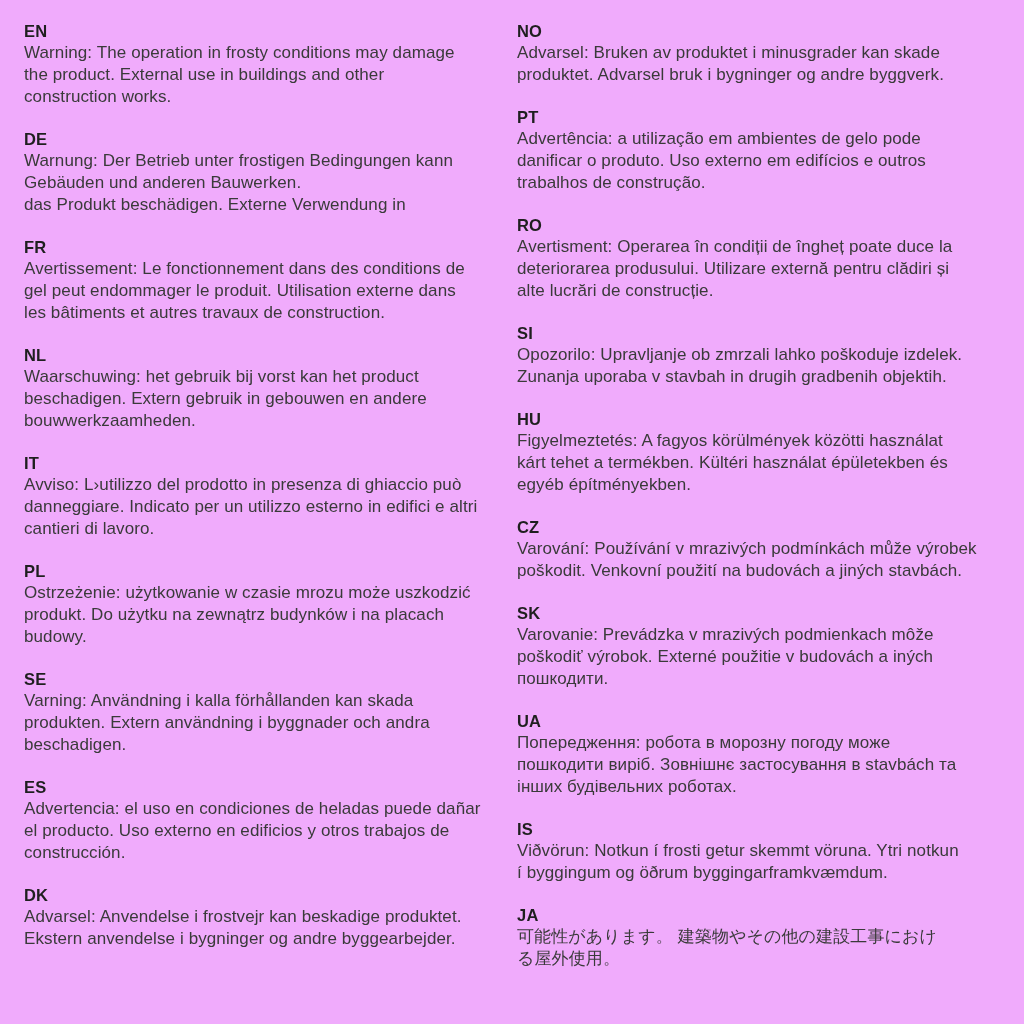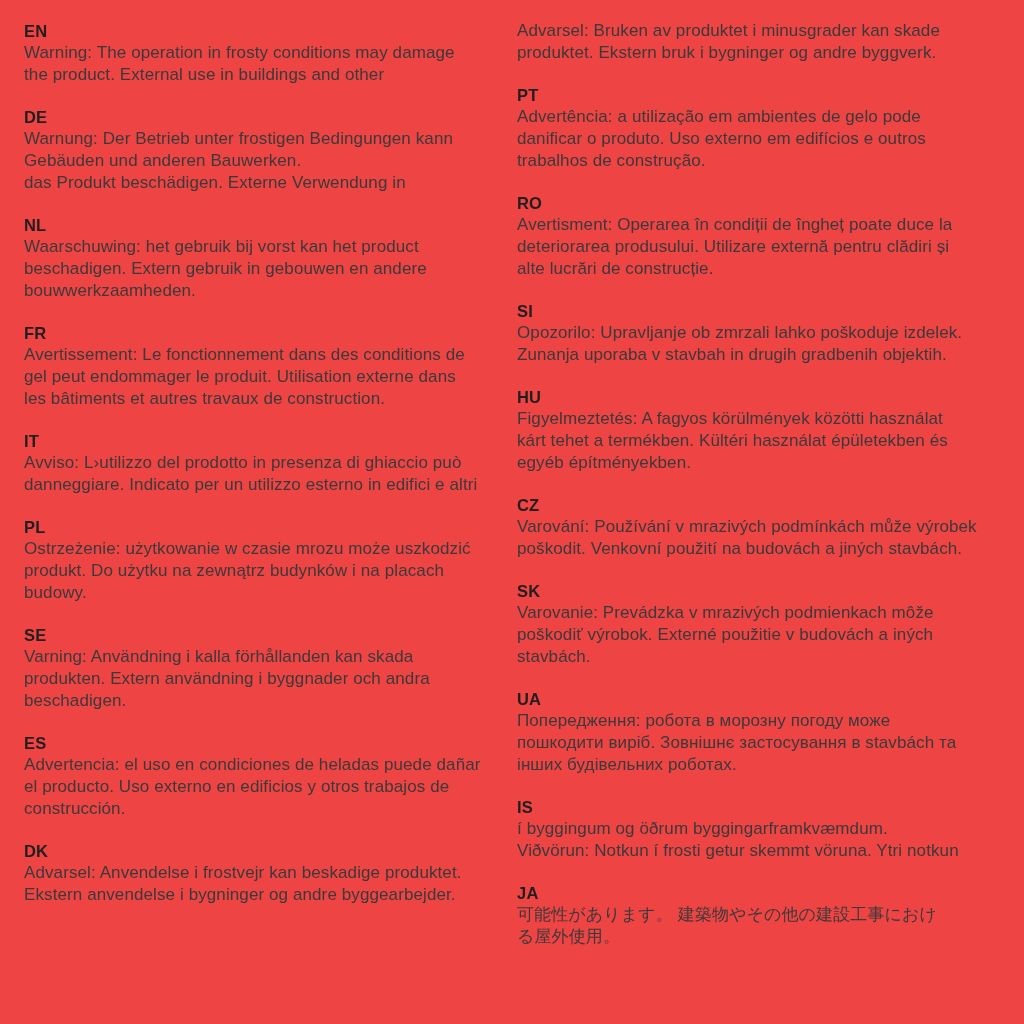--- a/index.html
+++ b/index.html
@@ -12,21 +12,21 @@
     height: 1024px;
     overflow: hidden;
     font-family: "Liberation Sans", "DejaVu Sans", sans-serif;
   }
   .page {
     box-sizing: border-box;
     width: 1024px;
     height: 1024px;
     padding: 20px 20px 0 24px;
     display: flex;
-    background: #ef4444;
+    background: #f0abfc;
   }
   .col {
     box-sizing: border-box;
   }
   .col-left {
     width: 493px;
     flex: 0 0 493px;
   }
   .col-right {
     width: 487px;
@@ -52,43 +52,45 @@
 </style>
 </head>
 <body>
 
 <div class="page">
   <div class="col col-left">
       <section class="lang-section">
         <div class="lang-code">EN</div>
         <div class="warning-line">Warning: The operation in frosty conditions may damage</div>
         <div class="warning-line">the product. External use in buildings and other</div>
+        <div class="warning-line">construction works.</div>
       </section>
       <section class="lang-section">
         <div class="lang-code">DE</div>
         <div class="warning-line">Warnung: Der Betrieb unter frostigen Bedingungen kann</div>
         <div class="warning-line">Gebäuden und anderen Bauwerken.</div>
         <div class="warning-line">das Produkt beschädigen. Externe Verwendung in</div>
       </section>
       <section class="lang-section">
+        <div class="lang-code">FR</div>
+        <div class="warning-line">Avertissement: Le fonctionnement dans des conditions de</div>
+        <div class="warning-line">gel peut endommager le produit. Utilisation externe dans</div>
+        <div class="warning-line">les bâtiments et autres travaux de construction.</div>
+      </section>
+      <section class="lang-section">
         <div class="lang-code">NL</div>
         <div class="warning-line">Waarschuwing: het gebruik bij vorst kan het product</div>
         <div class="warning-line">beschadigen. Extern gebruik in gebouwen en andere</div>
         <div class="warning-line">bouwwerkzaamheden.</div>
       </section>
       <section class="lang-section">
-        <div class="lang-code">FR</div>
-        <div class="warning-line">Avertissement: Le fonctionnement dans des conditions de</div>
-        <div class="warning-line">gel peut endommager le produit. Utilisation externe dans</div>
-        <div class="warning-line">les bâtiments et autres travaux de construction.</div>
-      </section>
-      <section class="lang-section">
         <div class="lang-code">IT</div>
         <div class="warning-line">Avviso: L›utilizzo del prodotto in presenza di ghiaccio può</div>
         <div class="warning-line">danneggiare. Indicato per un utilizzo esterno in edifici e altri</div>
+        <div class="warning-line">cantieri di lavoro.</div>
       </section>
       <section class="lang-section">
         <div class="lang-code">PL</div>
         <div class="warning-line">Ostrzeżenie: użytkowanie w czasie mrozu może uszkodzić</div>
         <div class="warning-line">produkt. Do użytku na zewnątrz budynków i na placach</div>
         <div class="warning-line">budowy.</div>
       </section>
       <section class="lang-section">
         <div class="lang-code">SE</div>
         <div class="warning-line">Varning: Användning i kalla förhållanden kan skada</div>
@@ -102,22 +104,23 @@
         <div class="warning-line">construcción.</div>
       </section>
       <section class="lang-section">
         <div class="lang-code">DK</div>
         <div class="warning-line">Advarsel: Anvendelse i frostvejr kan beskadige produktet.</div>
         <div class="warning-line">Ekstern anvendelse i bygninger og andre byggearbejder.</div>
       </section>
     </div>
   <div class="col col-right">
       <section class="lang-section">
+        <div class="lang-code">NO</div>
         <div class="warning-line">Advarsel: Bruken av produktet i minusgrader kan skade</div>
-        <div class="warning-line">produktet. Ekstern bruk i bygninger og andre byggverk.</div>
+        <div class="warning-line">produktet. Advarsel bruk i bygninger og andre byggverk.</div>
       </section>
       <section class="lang-section">
         <div class="lang-code">PT</div>
         <div class="warning-line">Advertência: a utilização em ambientes de gelo pode</div>
         <div class="warning-line">danificar o produto. Uso externo em edifícios e outros</div>
         <div class="warning-line">trabalhos de construção.</div>
       </section>
       <section class="lang-section">
         <div class="lang-code">RO</div>
         <div class="warning-line">Avertisment: Operarea în condiții de îngheț poate duce la</div>
@@ -137,32 +140,32 @@
       </section>
       <section class="lang-section">
         <div class="lang-code">CZ</div>
         <div class="warning-line">Varování: Používání v mrazivých podmínkách může výrobek</div>
         <div class="warning-line">poškodit. Venkovní použití na budovách a jiných stavbách.</div>
       </section>
       <section class="lang-section">
         <div class="lang-code">SK</div>
         <div class="warning-line">Varovanie: Prevádzka v mrazivých podmienkach môže</div>
         <div class="warning-line">poškodiť výrobok. Externé použitie v budovách a iných</div>
-        <div class="warning-line">stavbách.</div>
+        <div class="warning-line">пошкодити.</div>
       </section>
       <section class="lang-section">
         <div class="lang-code">UA</div>
         <div class="warning-line">Попередження: робота в морозну погоду може</div>
         <div class="warning-line">пошкодити виріб. Зовнішнє застосування в stavbách та</div>
         <div class="warning-line">інших будівельних роботах.</div>
       </section>
       <section class="lang-section">
         <div class="lang-code">IS</div>
+        <div class="warning-line">Viðvörun: Notkun í frosti getur skemmt vöruna. Ytri notkun</div>
         <div class="warning-line">í byggingum og öðrum byggingarframkvæmdum.</div>
-        <div class="warning-line">Viðvörun: Notkun í frosti getur skemmt vöruna. Ytri notkun</div>
       </section>
       <section class="lang-section">
         <div class="lang-code">JA</div>
         <div class="warning-line">可能性があります。 建築物やその他の建設工事におけ</div>
         <div class="warning-line">る屋外使用。</div>
       </section>
     </div>
 </div>
 
 </body></html>

